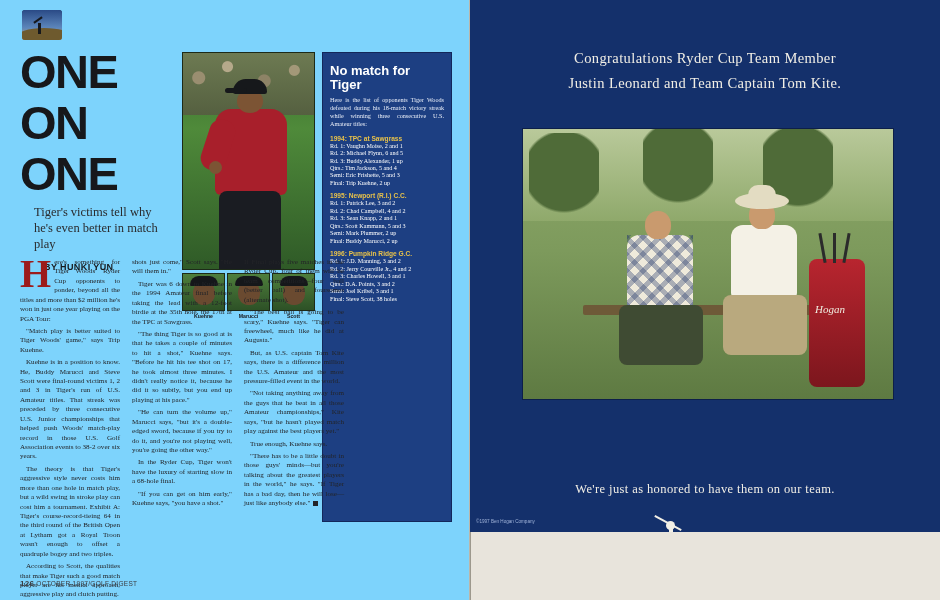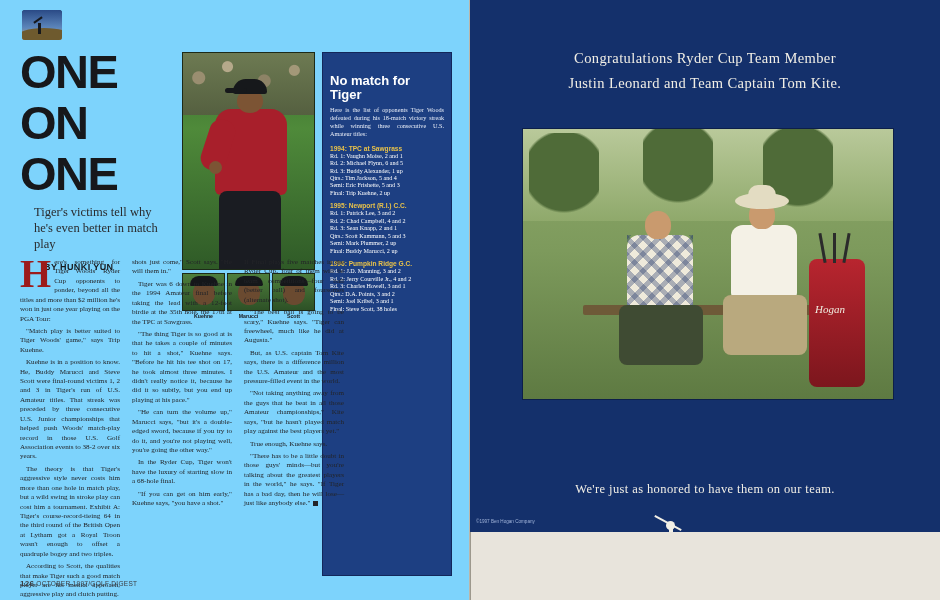--- a/index.html
+++ b/index.html
@@ -124,25 +124,25 @@
   .thumb .img .h { position:absolute; left:10px; top:7px; width:22px; height:24px; background:#6a4a30; border-radius:50% 50% 45% 45%; }
   .thumb .img .c { position:absolute; left:7px; top:2px; width:28px; height:10px; background:#15171a; border-radius:12px 12px 2px 2px; }
   .thumb .cap {
     font-family:"Liberation Sans", sans-serif;
     font-size:5.2px; font-weight:bold; text-align:center; color:#17181b; margin-top:2px;
   }
 
   
   .sidebar {
     position:absolute; left:322px; top:52px;
-    width:130px; height:524px;
+    width:130px; height:470px;
     background:#1d3f82;
     color:#fff;
     border:1px solid #13275a;
-    padding:20px 7px 7px 7px;
+    padding:10px 7px 7px 7px;
   }
   .sb-title {
     font-family:"Liberation Sans", sans-serif;
     font-weight:bold; font-size:13px; line-height:1.05;
     color:#ffffff; margin:1px 0 5px 0;
   }
   .sb-intro { font-size:6.2px; line-height:1.3; color:#e9eef8; margin:0 0 6px 0; text-align:justify; }
   .sb-group { margin-bottom:5px; }
   .sb-head {
     font-family:"Liberation Sans", sans-serif;

